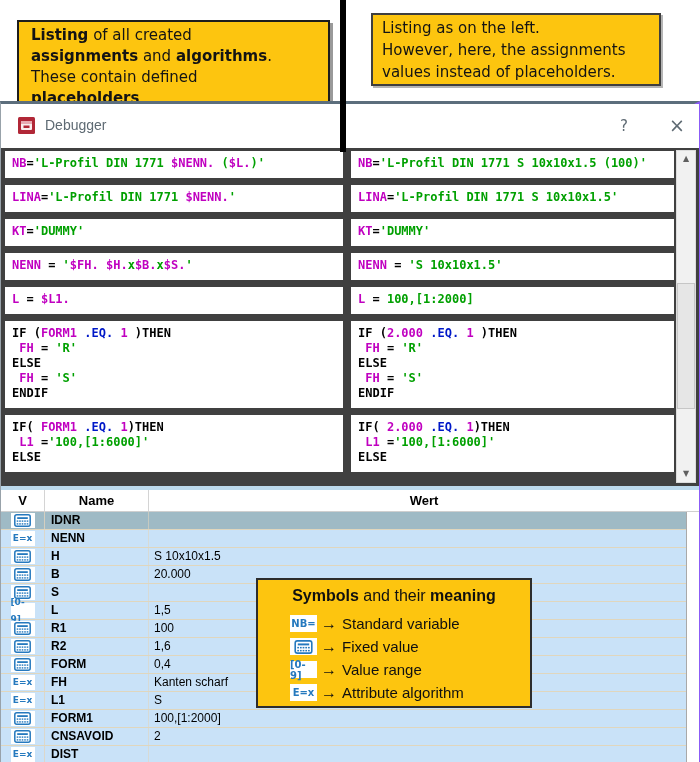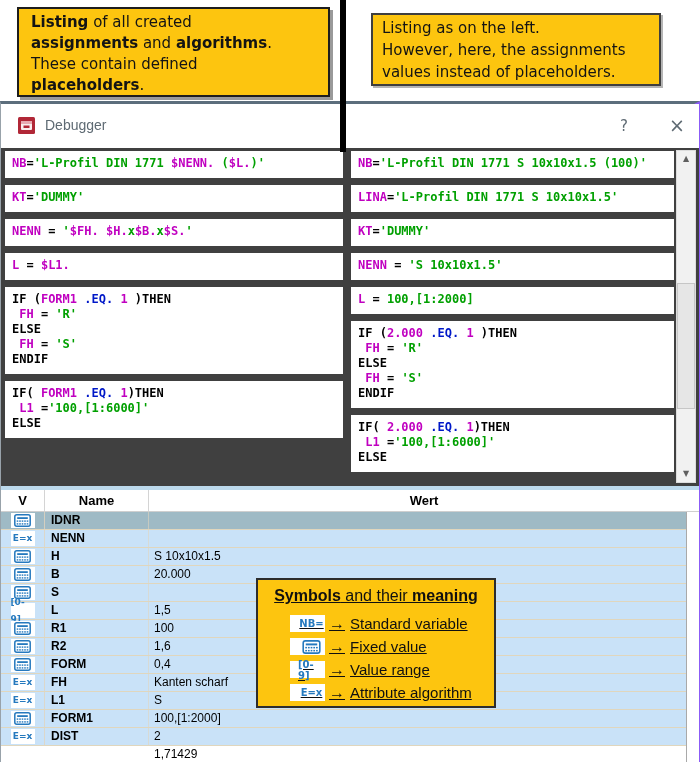--- a/index.html
+++ b/index.html
@@ -6,21 +6,21 @@
   body{
     width:700px;height:762px;position:relative;overflow:hidden;
     background:#ffffff;font-family:"DejaVu Sans",sans-serif;
   }
   
   .callout{
     position:absolute;background:#fdc50f;color:#141414;
     border:2px solid #1d1d1d;box-sizing:border-box;
   }
   .callout-left{
-    left:17px;top:7px;width:313px;height:90px;
+    left:17px;top:20px;width:313px;height:90px;
     padding:3px 12px;font-size:15px;line-height:21px;
     box-shadow:3px 3px 0 #9a9a9a;
   }
   .callout-right{
     left:371px;top:13px;width:290px;height:73px;
     padding:2px 9px;font-size:15px;line-height:22px;
     border:2px solid #3f3f3f;box-shadow:2px 2px 0 #b5b5b5;
   }
   .divider-line{
     position:absolute;left:340px;top:0;width:6px;height:152px;
@@ -112,27 +112,27 @@
     background:#ffffff;border-left:1px solid #a9a9a9;box-sizing:border-box;
   }
   
   .chip{
     width:24px;height:15px;background:#ffffff;display:flex;align-items:center;
     justify-content:center;font-size:9px;font-weight:bold;color:#2579be;
     font-family:"DejaVu Sans",sans-serif;letter-spacing:0;
   }
   
   .legend{
-    position:absolute;left:255px;top:88px;width:240px;height:130px;
+    position:absolute;left:255px;top:88px;width:276px;height:130px;
     background:#fdc50f;border:2px solid #2d2d2d;box-sizing:border-box;
-    padding:6px 8px;color:#101010;z-index:20;text-decoration:underline;
+    padding:6px 8px;color:#101010;z-index:20;
   }
   .legend-title{text-align:center;font-size:16px;margin:1px 0 7px 0;}
   .legend-item{display:flex;align-items:center;height:23px;padding-left:24px;font-size:15px;}
-  .legend-item .chip{width:27px;height:17px;font-size:10px;margin-right:4px;flex:none;padding-left:8px;}
+  .legend-item .chip{width:27px;height:17px;font-size:10px;margin-right:4px;flex:none;}
   .legend-arrow{font-size:16px;font-weight:bold;margin-right:5px;}
 </style>
 </head>
 <body>
 
 <div class="callout callout-left">
     <div><span style="font-weight: bold;">Listing</span><span> of all created</span></div>
     <div><span style="font-weight: bold;">assignments</span><span> and </span><span style="font-weight: bold;">algorithms</span><span>.</span></div>
     <div><span>These contain defined</span></div>
     <div><span style="font-weight: bold;">placeholders</span><span>.</span></div>
@@ -158,20 +158,23 @@
     <span class="btn-help">?</span>
     <span class="btn-close">×</span>
   </div>
 
   <div class="content">
     <div class="code-col code-col-left">
         <div class="code-box">
           <div class="code-line"><span class="c-v">NB</span><span class="c-k">=</span><span class="c-s">'L-Profil DIN 1771 </span><span class="c-v">$NENN.</span><span class="c-s"> (</span><span class="c-v">$L.</span><span class="c-s">)'</span></div>
         </div>
         <div class="code-box">
+          <div class="code-line"><span class="c-v">LINA</span><span class="c-k">=</span><span class="c-s">'L-Profil DIN 1771 </span><span class="c-v">$NENN.</span><span class="c-s">'</span></div>
+        </div>
+        <div class="code-box">
           <div class="code-line"><span class="c-v">KT</span><span class="c-k">=</span><span class="c-s">'DUMMY'</span></div>
         </div>
         <div class="code-box">
           <div class="code-line"><span class="c-v">NENN</span><span class="c-k"> = </span><span class="c-s">'</span><span class="c-v">$FH.</span><span class="c-s"> </span><span class="c-v">$H.</span><span class="c-s">x</span><span class="c-v">$B.</span><span class="c-s">x</span><span class="c-v">$S.</span><span class="c-s">'</span></div>
         </div>
         <div class="code-box">
           <div class="code-line"><span class="c-v">L</span><span class="c-k"> = </span><span class="c-v">$L1.</span></div>
         </div>
         <div class="code-box">
           <div class="code-line"><span class="c-k">IF (</span><span class="c-v">FORM1</span><span class="c-b"> .EQ. </span><span class="c-v">1</span><span class="c-k"> )THEN</span></div>
@@ -429,20 +432,42 @@
                 <rect x="12.7" y="6.4" width="1.6" height="1.4" fill="#2579be"></rect>
                 <rect x="12.7" y="9.2" width="1.6" height="1.4" fill="#2579be"></rect>
               </svg>
             </span>
           </div>
           <div class="td td-name">FORM1</div>
           <div class="td td-wert">2</div>
         </div>
         <div class="trow">
           <div class="td td-v">
+            <span class="chip">
+              <svg width="17" height="13" viewBox="0 0 17 13">
+                <rect x="0.8" y="0.8" width="15.4" height="11.4" rx="2" fill="#fff" stroke="#2579be" stroke-width="1.5"></rect>
+                <rect x="3.2" y="3.2" width="10.6" height="1.8" fill="#2579be"></rect>
+                <rect x="2.7" y="6.4" width="1.6" height="1.4" fill="#2579be"></rect>
+                <rect x="2.7" y="9.2" width="1.6" height="1.4" fill="#2579be"></rect>
+                <rect x="5.2" y="6.4" width="1.6" height="1.4" fill="#2579be"></rect>
+                <rect x="5.2" y="9.2" width="1.6" height="1.4" fill="#2579be"></rect>
+                <rect x="7.7" y="6.4" width="1.6" height="1.4" fill="#2579be"></rect>
+                <rect x="7.7" y="9.2" width="1.6" height="1.4" fill="#2579be"></rect>
+                <rect x="10.2" y="6.4" width="1.6" height="1.4" fill="#2579be"></rect>
+                <rect x="10.2" y="9.2" width="1.6" height="1.4" fill="#2579be"></rect>
+                <rect x="12.7" y="6.4" width="1.6" height="1.4" fill="#2579be"></rect>
+                <rect x="12.7" y="9.2" width="1.6" height="1.4" fill="#2579be"></rect>
+              </svg>
+            </span>
+          </div>
+          <div class="td td-name">CNSAVOID</div>
+          <div class="td td-wert"></div>
+        </div>
+        <div class="trow">
+          <div class="td td-v">
             <span class="chip">E=x</span>
           </div>
           <div class="td td-name">DIST</div>
           <div class="td td-wert">1,71429</div>
         </div>
       </div>
     <div class="table-scroll"></div>
 
     <div class="legend">
       <div class="legend-title"><span style="font-weight: bold;">Symbols</span><span> and their </span><span style="font-weight: bold;">meaning</span></div>

